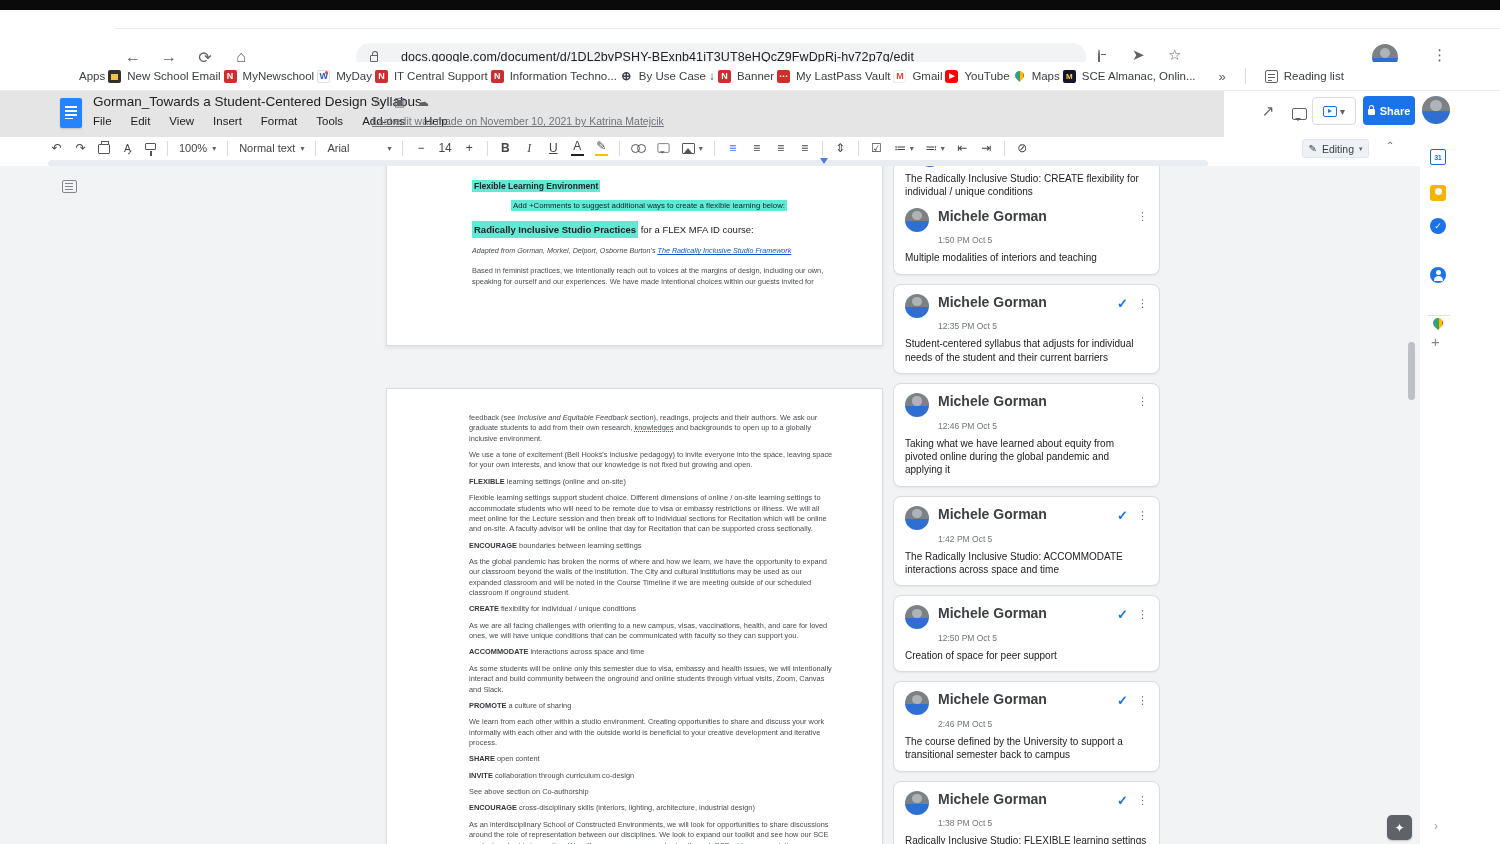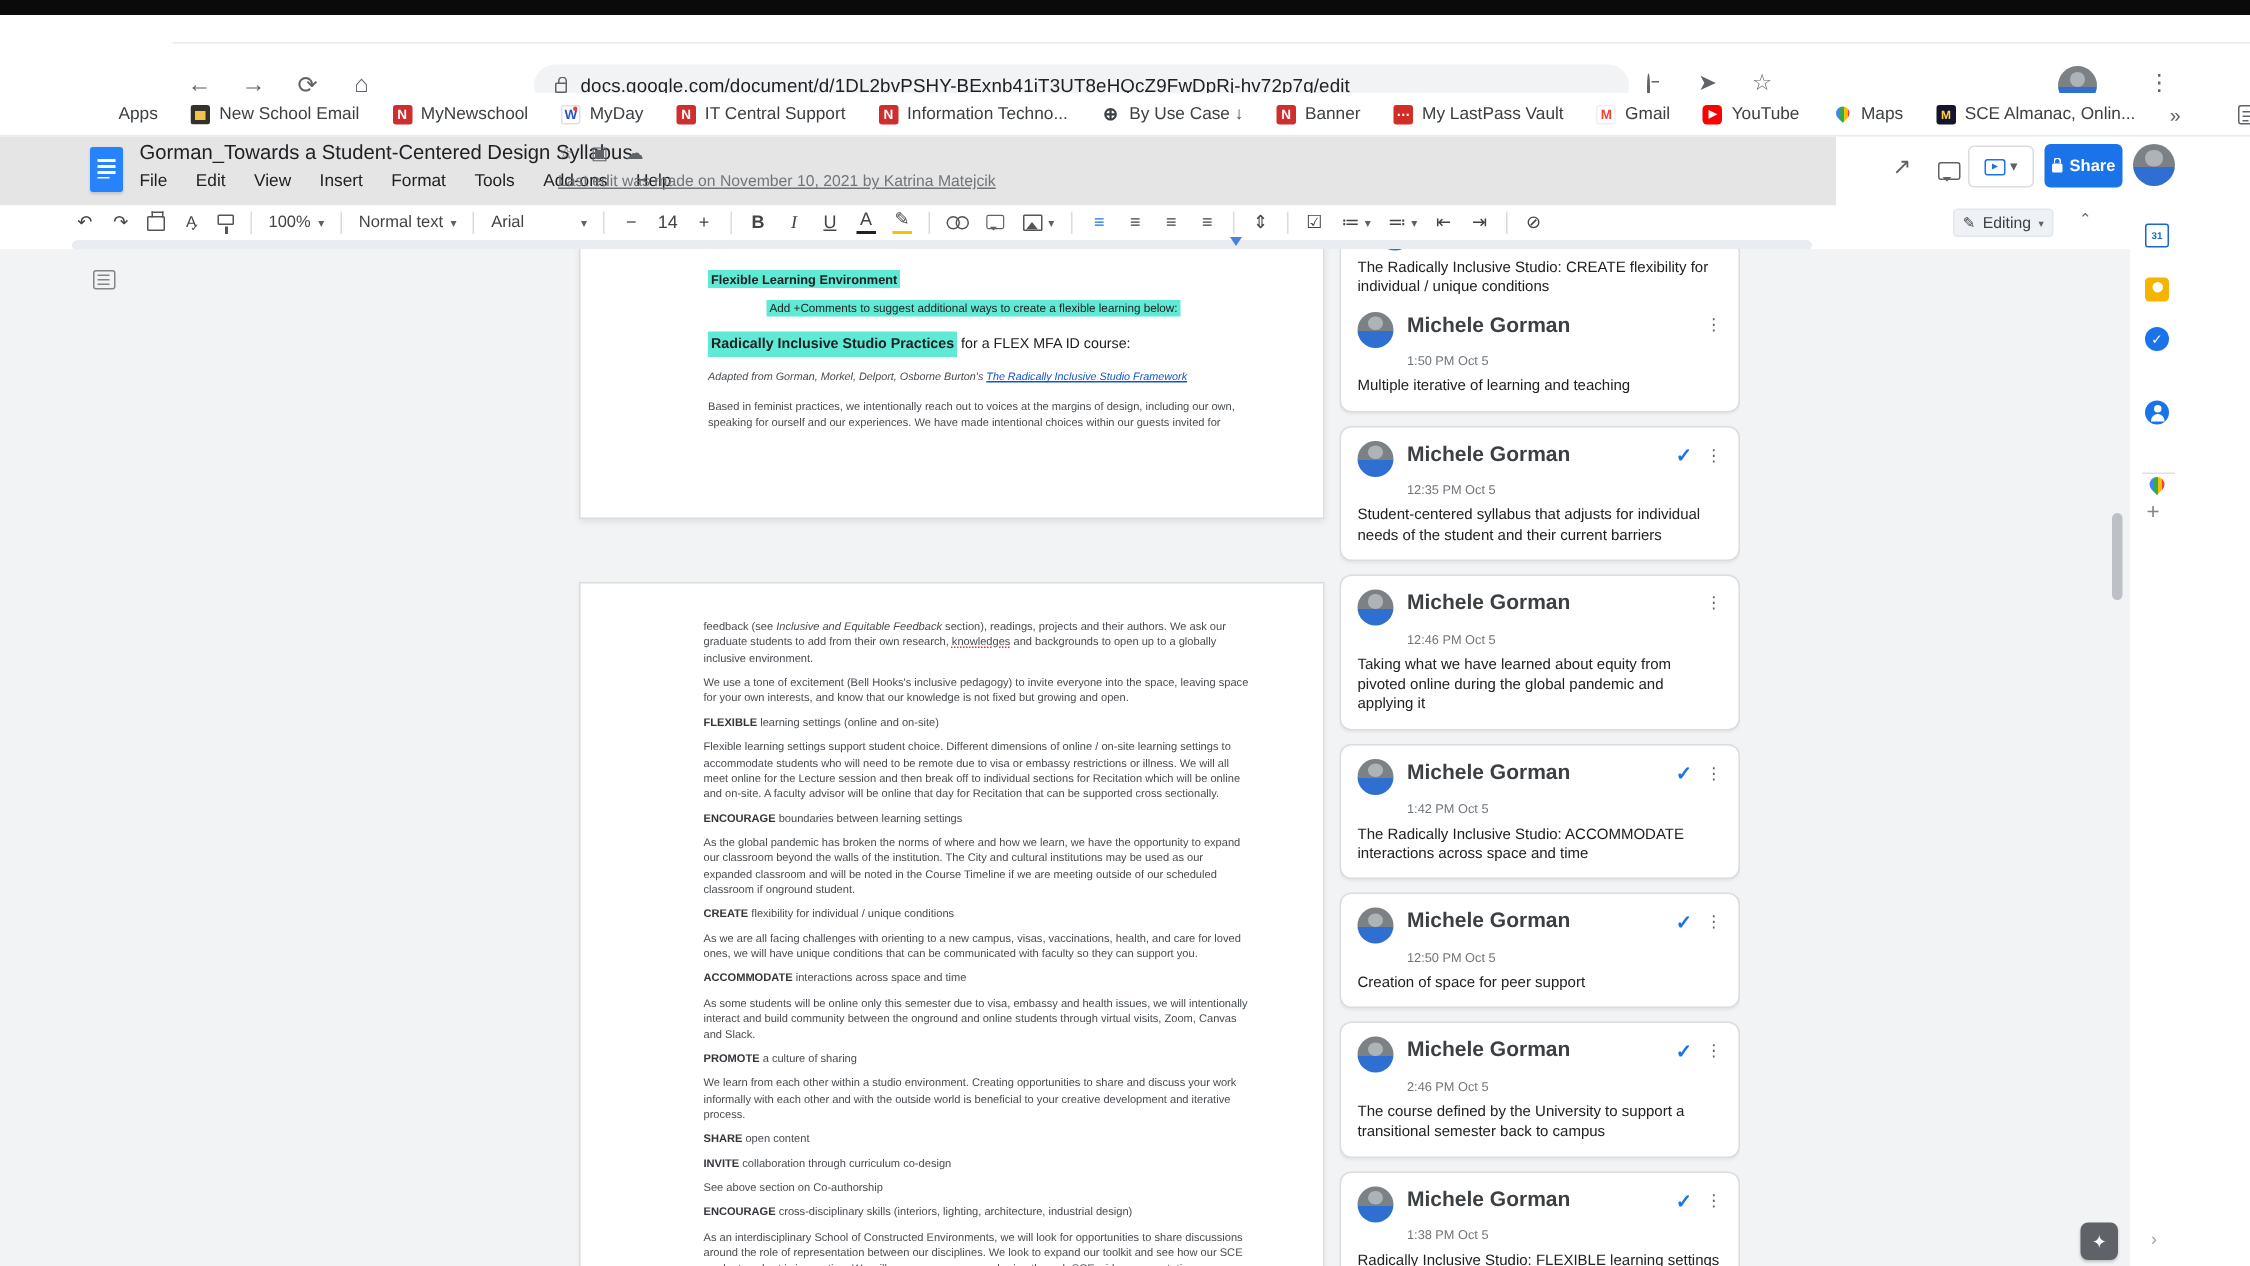--- a/index.html
+++ b/index.html
@@ -5,21 +5,21 @@
   *{margin:0;padding:0;box-sizing:border-box}
   html,body{width:1500px;height:844px;overflow:hidden;background:#fff;
     font-family:"Liberation Sans",sans-serif;-webkit-font-smoothing:antialiased}
   
   .win-top{position:absolute;top:0;left:0;width:1500px;height:10px;background:#0a0a0a}
   .chrome-bar{position:absolute;top:10px;left:0;width:1500px;height:52px;background:#fff}
   .tab-edge{position:absolute;top:18px;left:115px;right:0;height:1px;background:#e8eaed}
   .nav-ic{position:absolute;top:36px;width:22px;height:22px;color:#5f6368;font-size:16px;
     display:flex;align-items:center;justify-content:center;border-radius:50%}
   .omnibox{position:absolute;top:33px;left:356px;width:730px;height:28px;border-radius:14px;
-    background:#f1f3f4;display:flex;align-items:center;padding:0 14px;gap:9px}
+    background:#f1f3f4;display:flex;align-items:center;padding:0 14px;gap:23px}
   .lock{width:8px;height:7px;border:1.4px solid #5f6368;border-radius:1px;position:relative;margin-top:3px}
   .lock::before{content:"";position:absolute;left:0.6px;top:-5px;width:4px;height:4px;
     border:1.4px solid #5f6368;border-bottom:none;border-radius:3px 3px 0 0}
   .url{font-size:12.5px;color:#202124;letter-spacing:.1px}
   .cr-right{position:absolute;top:36px;color:#5f6368;font-size:15px}
   .mag{width:11px;height:11px;border:1.6px solid #5f6368;border-radius:50%;position:relative}
   .mag::after{content:"";position:absolute;right:-4px;bottom:-3px;width:5px;height:1.6px;background:#5f6368;transform:rotate(45deg)}
   .mag::before{content:"";position:absolute;left:1.5px;top:3.5px;width:5px;height:1.4px;background:#5f6368}
   .ext-blob{width:17px;height:17px;border-radius:4px;background:#4a4d51}
   .avatar{border-radius:50%;background:linear-gradient(180deg,#7c8186 0 54%,#2f6fd1 54%);position:relative;overflow:hidden}
@@ -180,21 +180,21 @@
   </div>
   <div class="cr-right" style="left:1098px;top:40px"><span class="mag"></span></div>
   <div class="cr-right" style="left:1132px">➤</div>
   <div class="cr-right" style="left:1168px">☆</div>
   <div class="cr-right" style="left:1304px;top:38px"><span class="ext-blob"></span></div>
   <div class="avatar" style="position:absolute;left:1372px;top:34px;width:26px;height:26px"></div>
   <div class="cr-right" style="left:1432px">⋮</div>
 </div>
 
 <div class="bookmarks">
-  <div style="display:flex;gap:22px;align-items:flex-start">
+  <div style="display:flex;gap:3px;align-items:flex-start">
 
       <div class="bm bm-apps">
         <span class="chip"></span>
         <span>Apps</span>
       </div>
 
       <div class="bm bm-art">
         <span class="chip"></span>
         <span>New School Email</span>
       </div>
@@ -453,21 +453,21 @@
           <div class="chead">
             <div class="avatar cav"></div>
             <div class="cwho">
               <div class="cname">Michele Gorman</div>
               <div class="ctime">1:50 PM Oct 5</div>
             </div>
             <div class="cacts">
               <span class="cdots">⋮</span>
             </div>
           </div>
-          <div class="cbody">Multiple iterative of learning and teaching</div>
+          <div class="cbody">Multiple modalities of interiors and teaching</div>
         </div>
       </div>
 
       <div class="ccard">
         <div class="chead">
           <div class="avatar cav"></div>
           <div class="cwho">
             <div class="cname">Michele Gorman</div>
             <div class="ctime">12:35 PM Oct 5</div>
           </div>

